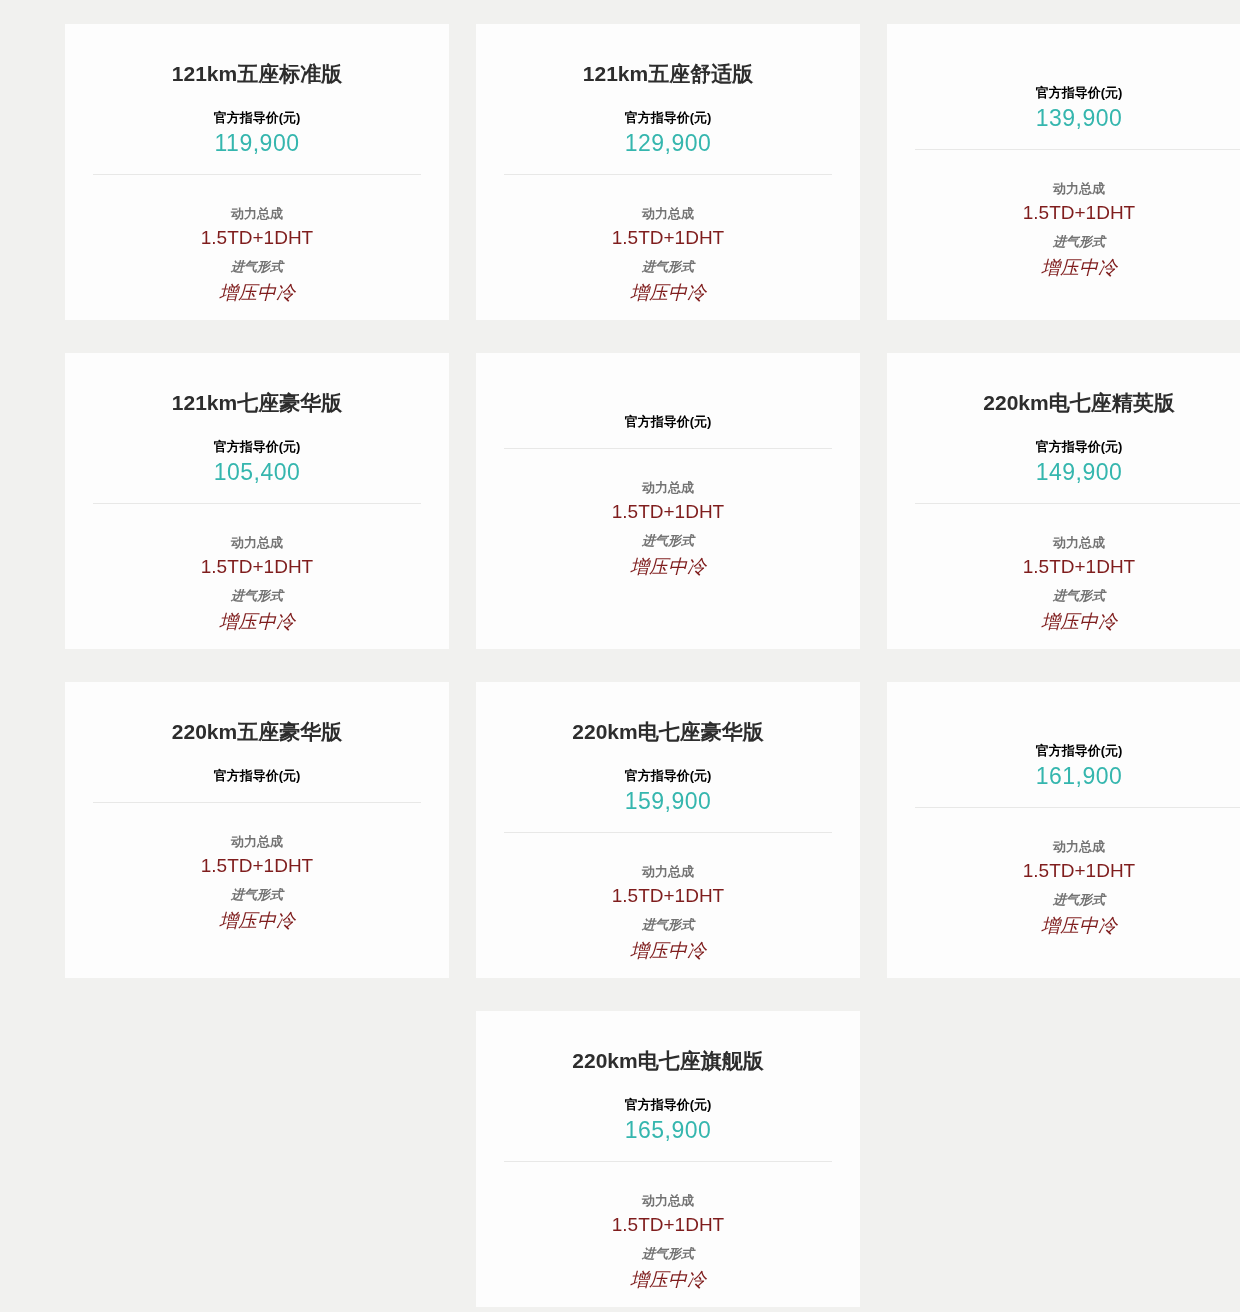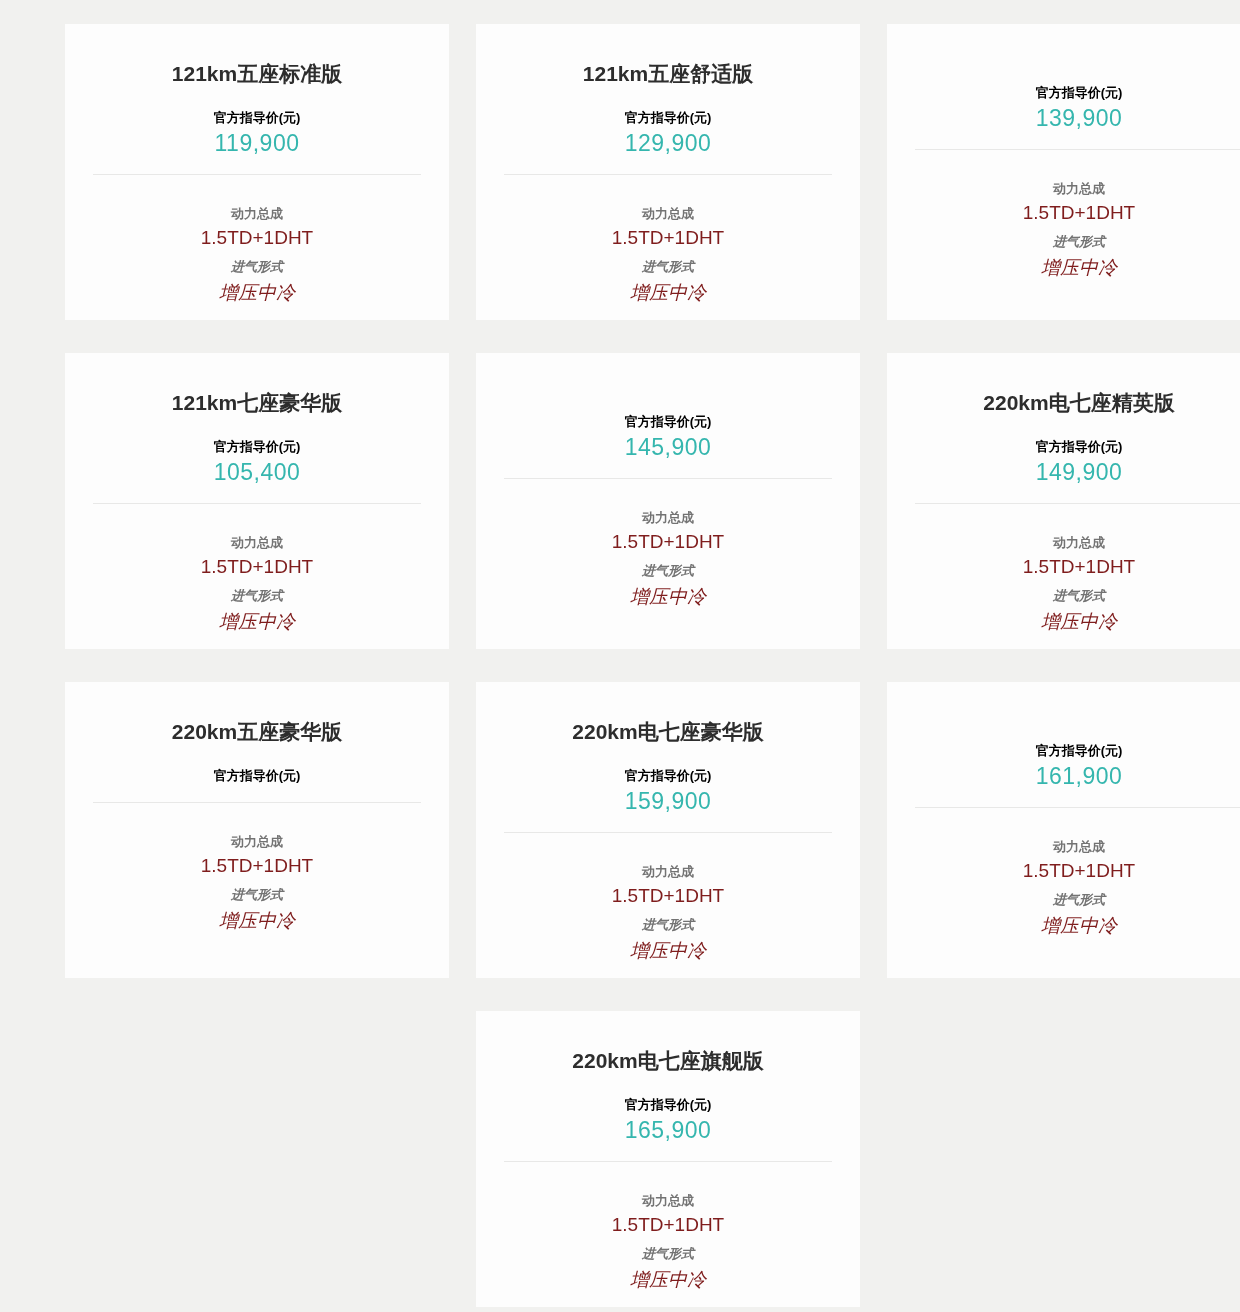--- a/index.html
+++ b/index.html
@@ -147,21 +147,20 @@
       <div class="spec-group">
         <div class="spec-label">进气形式</div>
         <div class="spec-value">增压中冷</div>
       </div>
     </div>
   </div>
 
   <div class="card">
     <div class="price-block">
       <div class="price-label">官方指导价(元)</div>
-      <div class="price-value">145,900</div>
     </div>
     <div class="divider"></div>
     <div class="specs">
       <div class="spec-group">
         <div class="spec-label">动力总成</div>
         <div class="spec-value">1.5TD+1DHT</div>
       </div>
       <div class="spec-group">
         <div class="spec-label">进气形式</div>
         <div class="spec-value">增压中冷</div>

